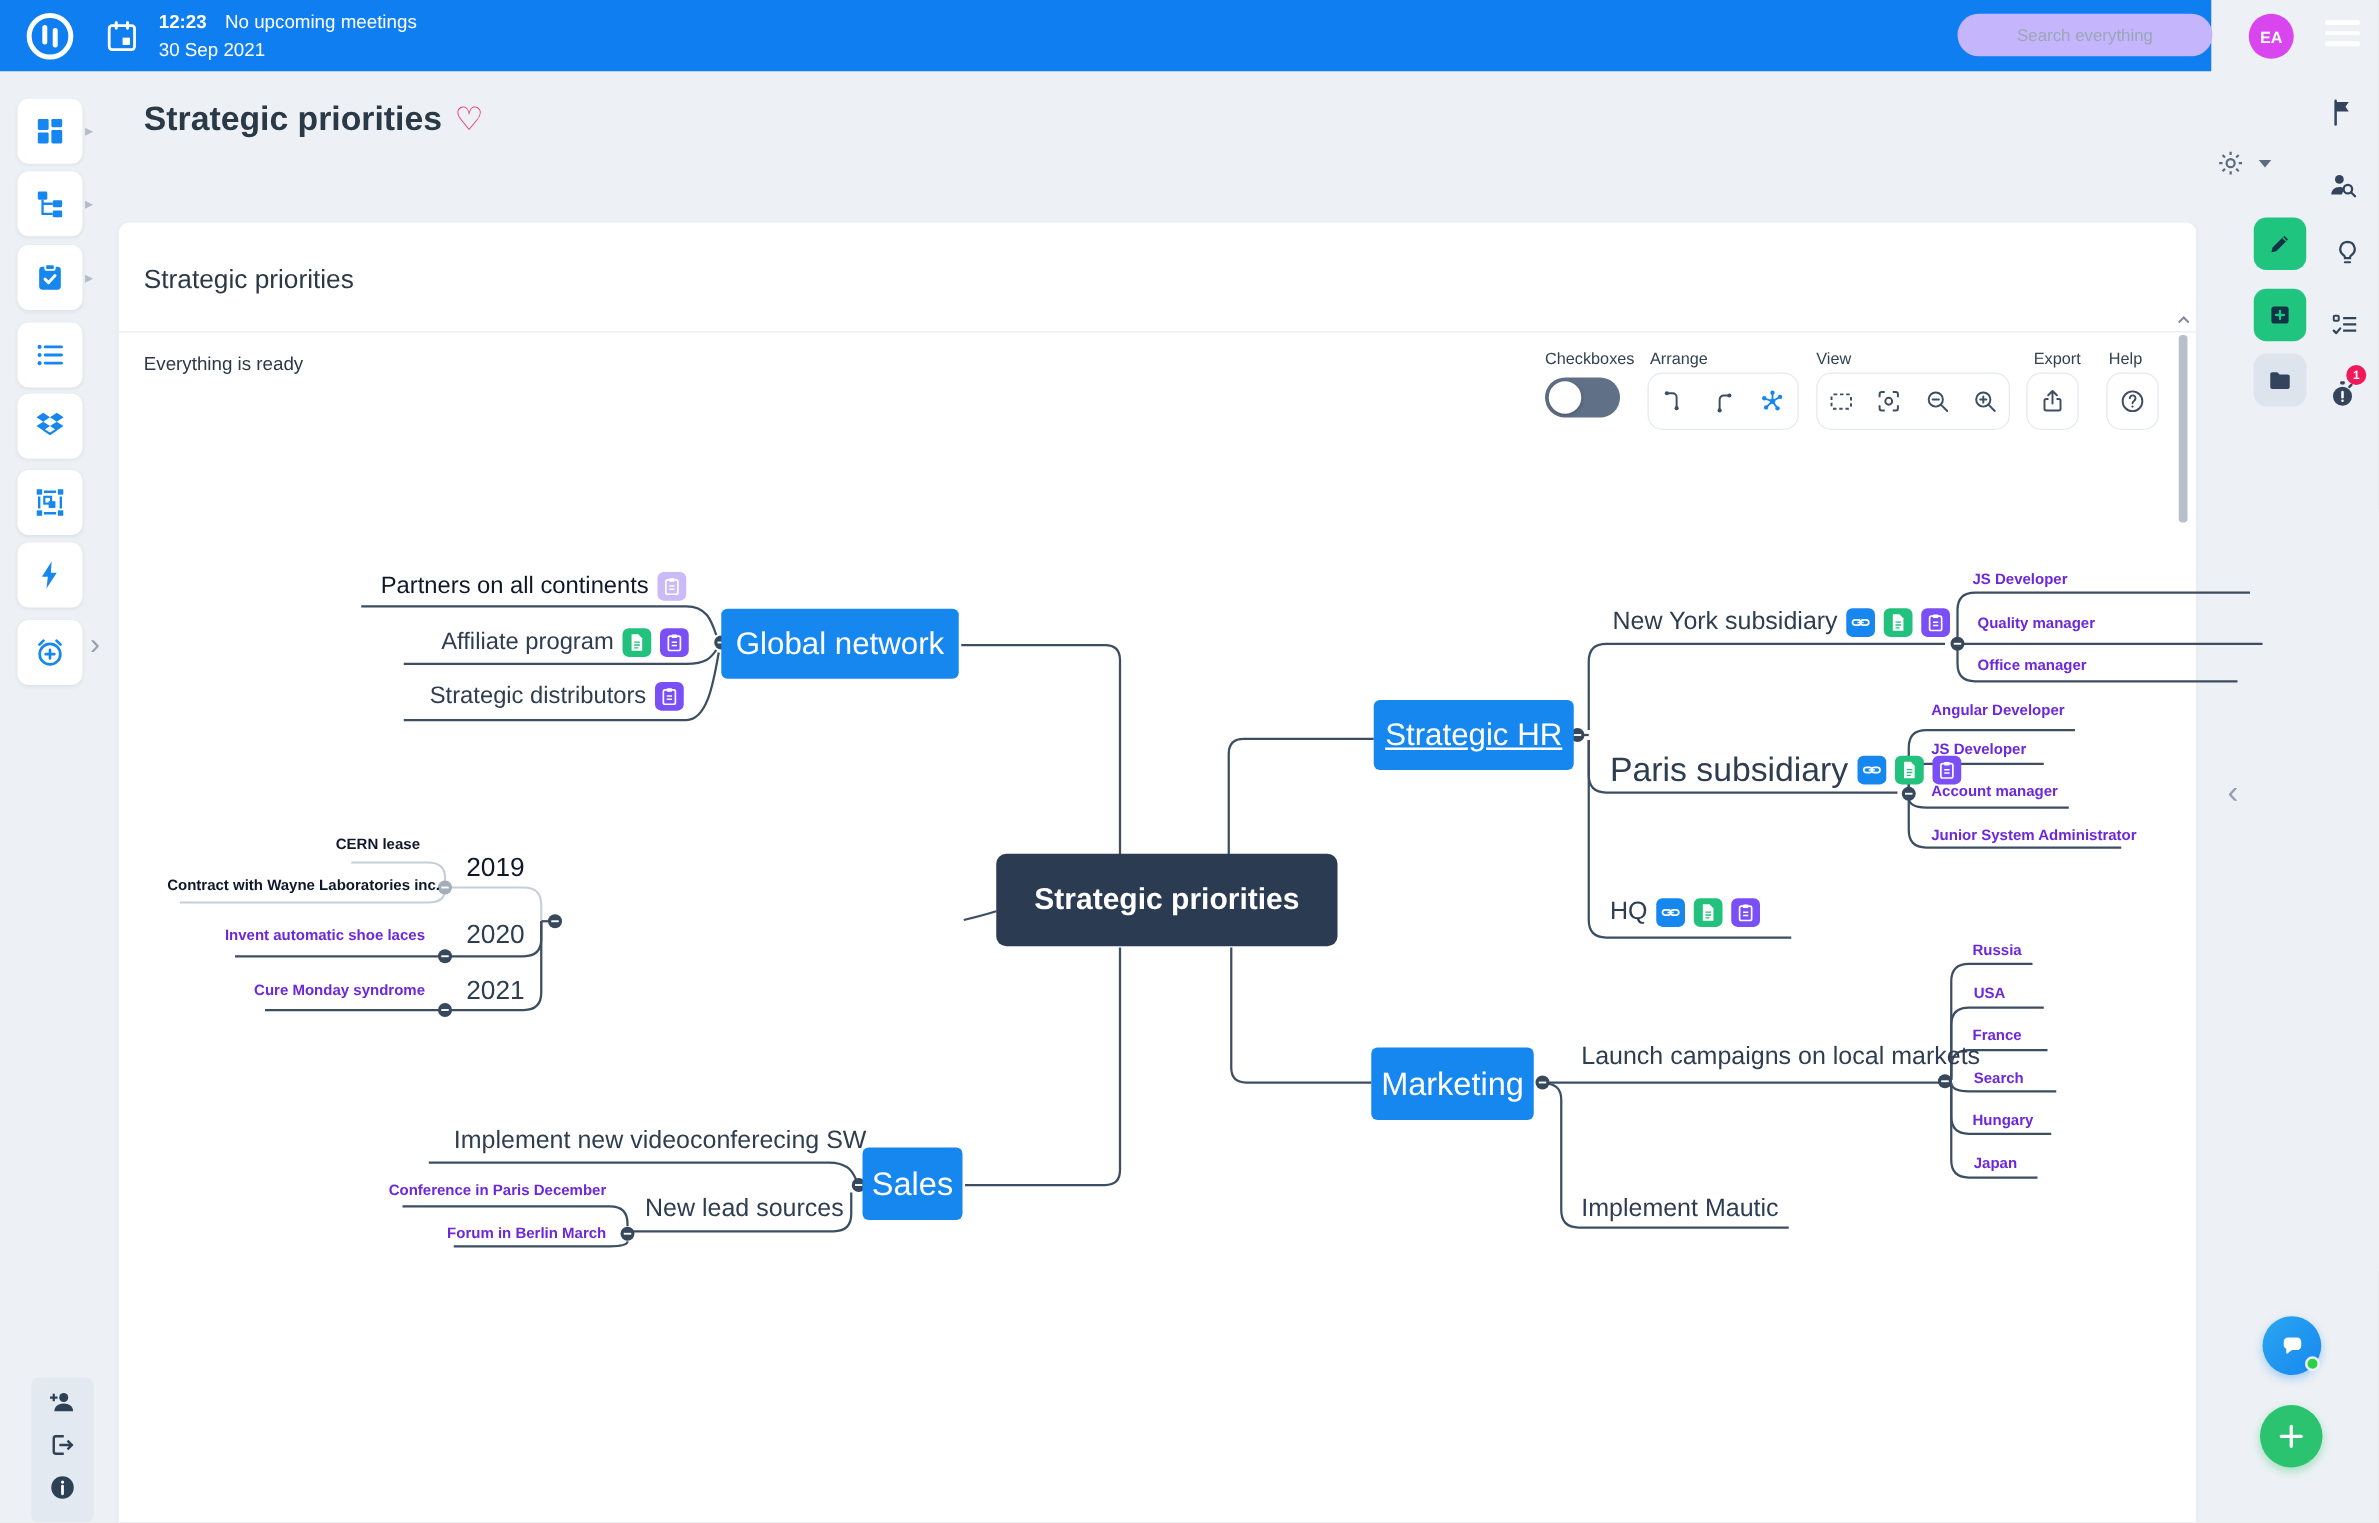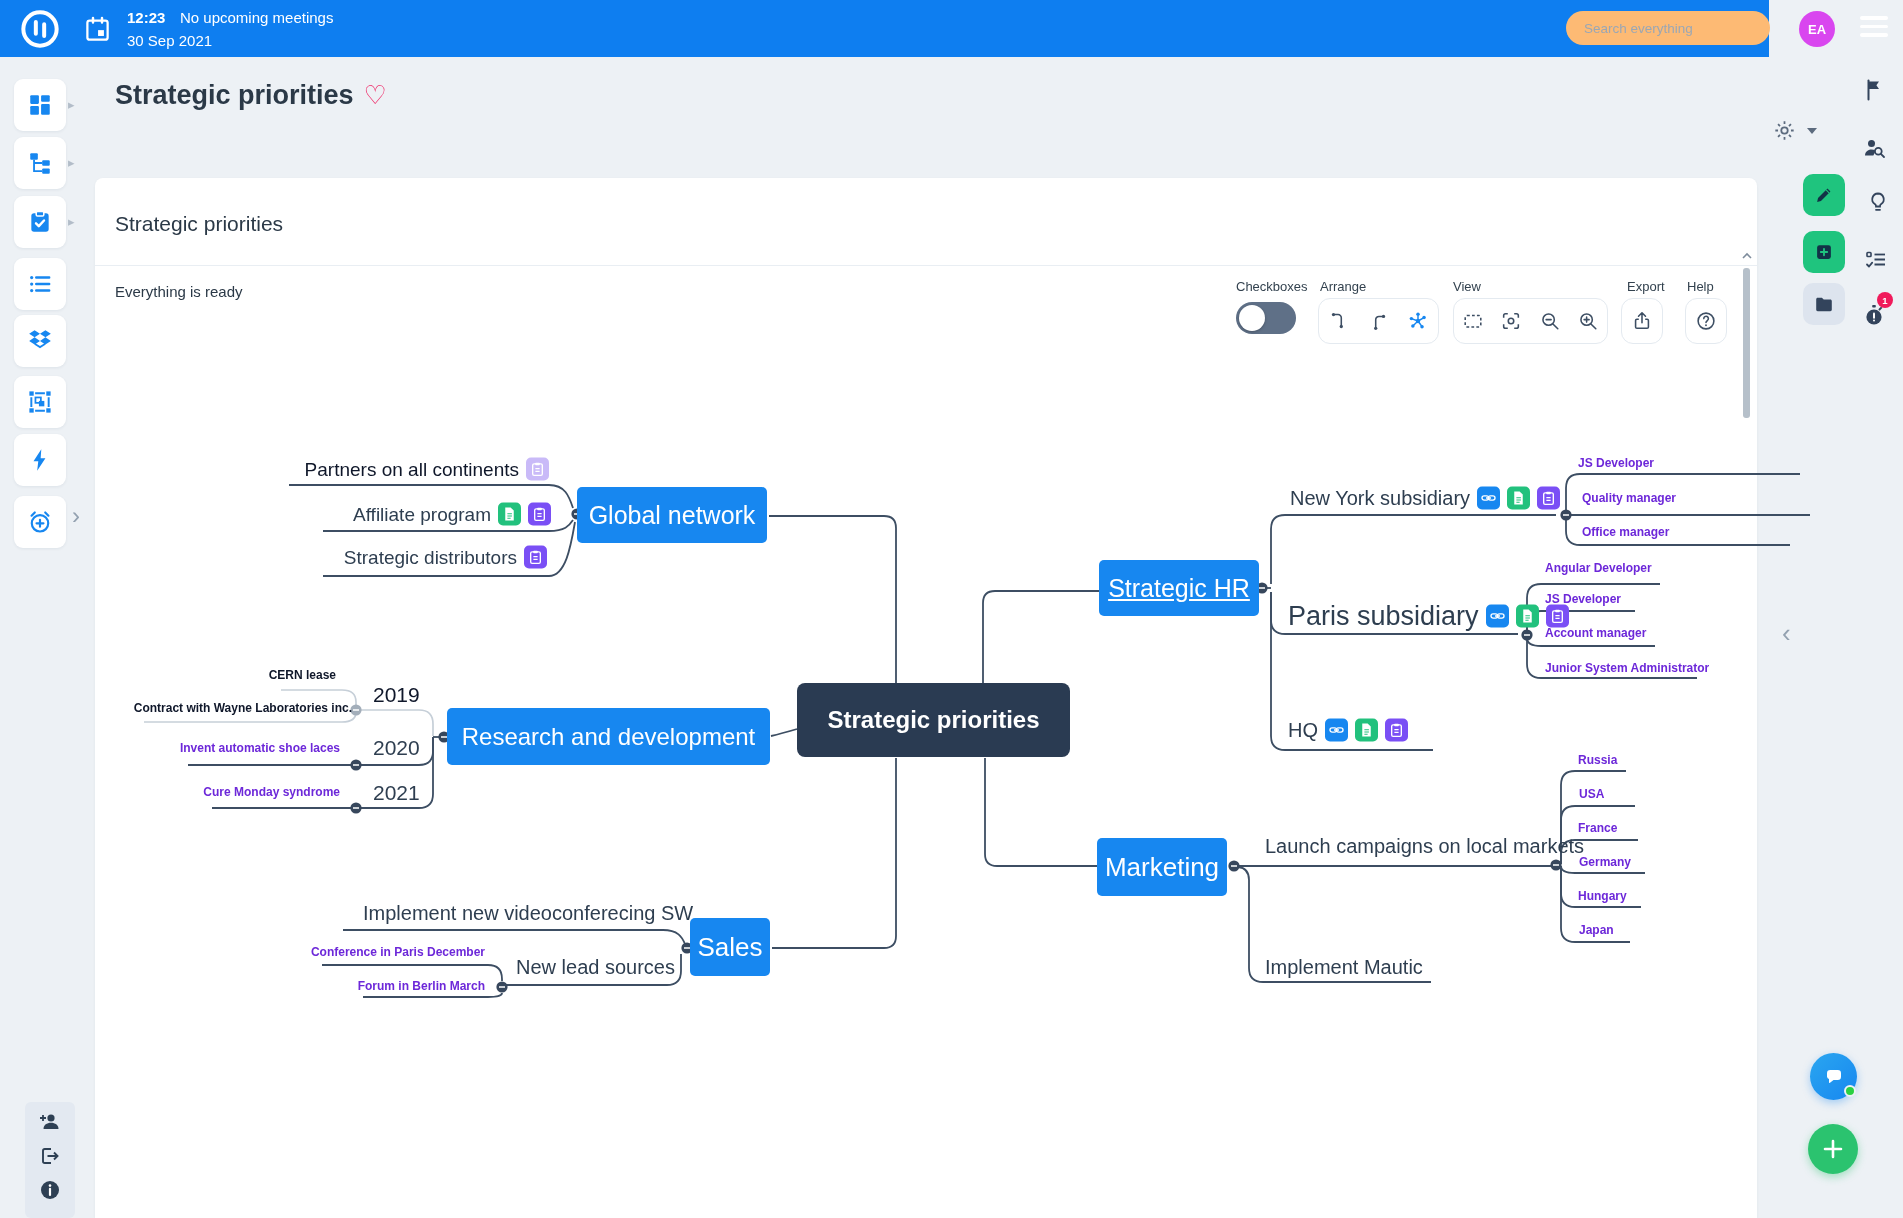--- a/index.html
+++ b/index.html
@@ -6,21 +6,21 @@
   *{box-sizing:border-box;font-family:"Liberation Sans",sans-serif;}
   #stage{position:relative;width:1903px;height:1218px;background:#edf1f5;overflow:hidden;}
 
   
   #topbar{position:absolute;left:0;top:0;width:1769px;height:57px;background:#0e7ef0;z-index:30;}
   #logo{position:absolute;left:20px;top:9px;width:40px;height:40px;}
   #cal-icon{position:absolute;left:84px;top:15px;width:27px;height:28px;}
   #tb-time{position:absolute;left:127px;top:9px;color:#fff;font-size:15px;font-weight:700;}
   #tb-meet{position:absolute;left:180px;top:9px;color:#fff;font-size:15px;}
   #tb-date{position:absolute;left:127px;top:32px;color:#fff;font-size:15px;}
-  #search{position:absolute;left:1566px;top:11px;width:204px;height:34px;border-radius:17px;border:none;background:#fdba74;padding:4px 18px;font-size:13.5px;color:#44566b;outline:none;}
+  #search{position:absolute;left:1566px;top:11px;width:204px;height:34px;border-radius:17px;border:none;background:#c4b5fd;padding:4px 18px;font-size:13.5px;color:#44566b;outline:none;text-align:center;}
   #search::placeholder{color:#9aa7b5;}
   #avatar{position:absolute;left:1799px;top:11px;width:36px;height:36px;border-radius:50%;background:#d946ef;color:#fff;font-size:13px;font-weight:700;display:flex;align-items:center;justify-content:center;}
   #burger{position:absolute;left:1860px;top:16px;width:28px;height:25px;cursor:pointer;}
   #burger div{height:3.5px;background:#fff;border-radius:2px;margin-bottom:5px;}
 
   
   .sb-btn{position:absolute;left:14px;width:52px;height:52px;background:#fff;border-radius:9px;box-shadow:0 1px 3px rgba(40,60,90,.08);display:flex;align-items:center;justify-content:center;}
   .sb-btn svg{width:26px;height:26px;}
   .sb-chev{position:absolute;left:68px;font-size:13px;color:#b3bdc9;}
   #sb-expander{position:absolute;left:72px;top:502px;font-size:24px;color:#93a1b0;}
@@ -417,21 +417,20 @@
       <circle cx="1234" cy="866" r="5.6" fill="#37475c"></circle>
       <path d="M1231 866h6" stroke="#fff" stroke-width="1.5"></path>
       <circle cx="1556" cy="865" r="5.6" fill="#37475c"></circle>
       <path d="M1553 865h6" stroke="#fff" stroke-width="1.5"></path>
       <circle cx="356" cy="710" r="5.6" fill="#a3aeba"></circle>
       <path d="M353 710h6" stroke="#fff" stroke-width="1.5"></path>
     </svg>
   <div id="mm-nodes">
       <div class="mm-box central" style="left: 797px; top: 683px; width: 273px; height: 74px; font-size: 24px; line-height: 74px;">Strategic priorities</div>
       <div class="mm-box branch" style="left: 577px; top: 487px; width: 190px; height: 56px; font-size: 25px; line-height: 56px;">Global network</div>
-      <div class="mm-box branch" style="left: 447px; top: 708px; width: 323px; height: 57px; font-size: 24px; line-height: 57px;">Research and development</div>
       <div class="mm-box branch" style="left: 690px; top: 918px; width: 80px; height: 58px; font-size: 26px; line-height: 58px;">Sales</div>
       <div class="mm-box branch" style="left: 1099px; top: 560px; width: 160px; height: 56px; font-size: 25px; line-height: 56px; text-decoration: underline;">Strategic HR</div>
       <div class="mm-box branch" style="left: 1097px; top: 838px; width: 130px; height: 58px; font-size: 26px; line-height: 58px;">Marketing</div>
       <div class="mm-item gray" style="top: 469px; font-size: 19px; right: 1354px;">
         <span>Partners on all continents</span>
         <span class="mm-ic bg-clipboard-light">
           <svg viewBox="0 0 24 24">
             <rect x="5.2" y="4.8" width="13.6" height="16.2" rx="2" fill="none" stroke="#fff" stroke-width="1.9"></rect>
             <rect x="8.8" y="3" width="6.4" height="3.8" rx="1" fill="#fff"></rect>
             <path d="M9 11.6h6M9 15.4h6" stroke="#fff" stroke-width="1.7"></path>
@@ -593,21 +592,21 @@
       <div class="mm-item dark small" style="top: 760px; font-size: 12px; left: 1578px;">
         <span>Russia</span>
       </div>
       <div class="mm-item dark small" style="top: 794px; font-size: 12px; left: 1579px;">
         <span>USA</span>
       </div>
       <div class="mm-item dark small" style="top: 828px; font-size: 12px; left: 1578px;">
         <span>France</span>
       </div>
       <div class="mm-item dark small" style="top: 862px; font-size: 12px; left: 1579px;">
-        <span>Germany</span>
+        <span>Search</span>
       </div>
       <div class="mm-item dark small" style="top: 896px; font-size: 12px; left: 1578px;">
         <span>Hungary</span>
       </div>
       <div class="mm-item dark small" style="top: 930px; font-size: 12px; left: 1579px;">
         <span>Japan</span>
       </div>
       <div class="mm-item dark" style="top: 967px; font-size: 20px; left: 1265px;">
         <span>Implement Mautic</span>
       </div>

